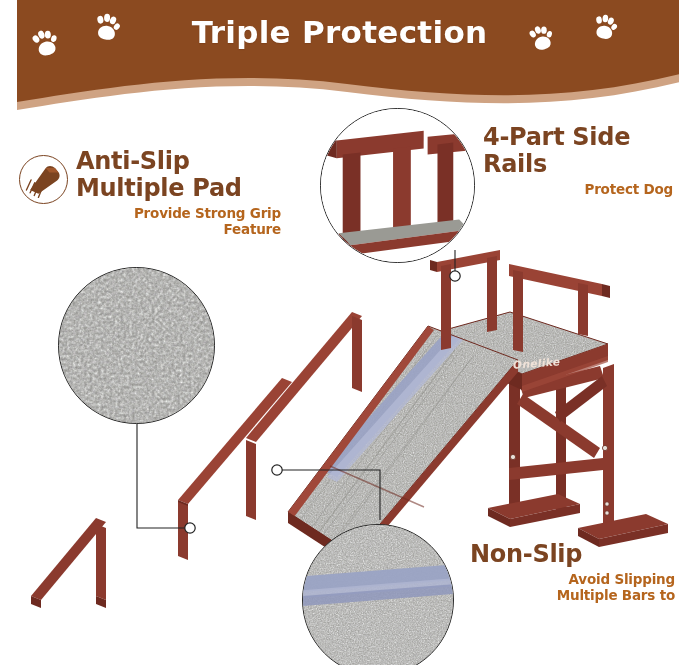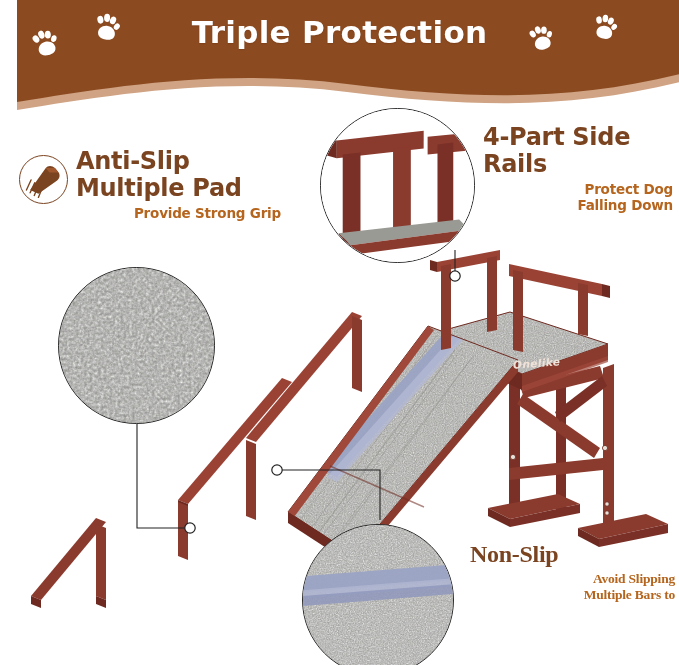--- a/index.html
+++ b/index.html
@@ -81,21 +81,20 @@
     position: absolute;
     left: 483px;
     top: 124px;
     width: 190px;
   }
   #feat-stripe {
     position: absolute;
     left: 470px;
     top: 541px;
     width: 205px;
-    font-family: Liberation Serif, serif;
   }
 
   
   #traction-icon {
     position: absolute;
     left: 19px;
     top: 155px;
     width: 49px;
     height: 49px;
     border: 1.6px solid #7B4421;
@@ -414,31 +413,31 @@
     </svg>
   </div>
 
   <div id="feat-traction">
     <div class="feature-title">
       <div>Anti-Slip</div>
       <div>Multiple Pad</div>
     </div>
     <div class="feature-sub">
       <div>Provide Strong Grip</div>
+      <div>Feature</div>
     </div>
   </div>
 
   <div id="feat-rails">
     <div class="feature-title">
       <div>4-Part Side</div>
       <div>Rails</div>
     </div>
     <div class="feature-sub">
       <div>Protect Dog</div>
-      <div>Falling Down</div>
     </div>
   </div>
 
   <div id="feat-stripe">
     <div class="feature-title">
       <div>Non-Slip</div>
     </div>
     <div class="feature-sub">
       <div>Avoid Slipping</div>
       <div>Multiple Bars to</div>

